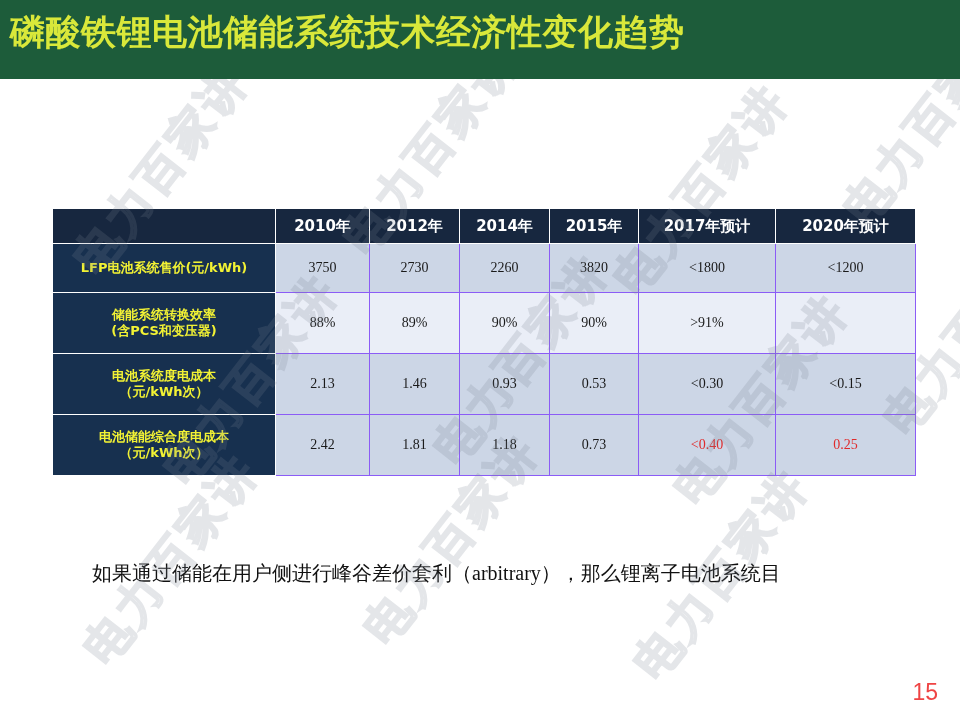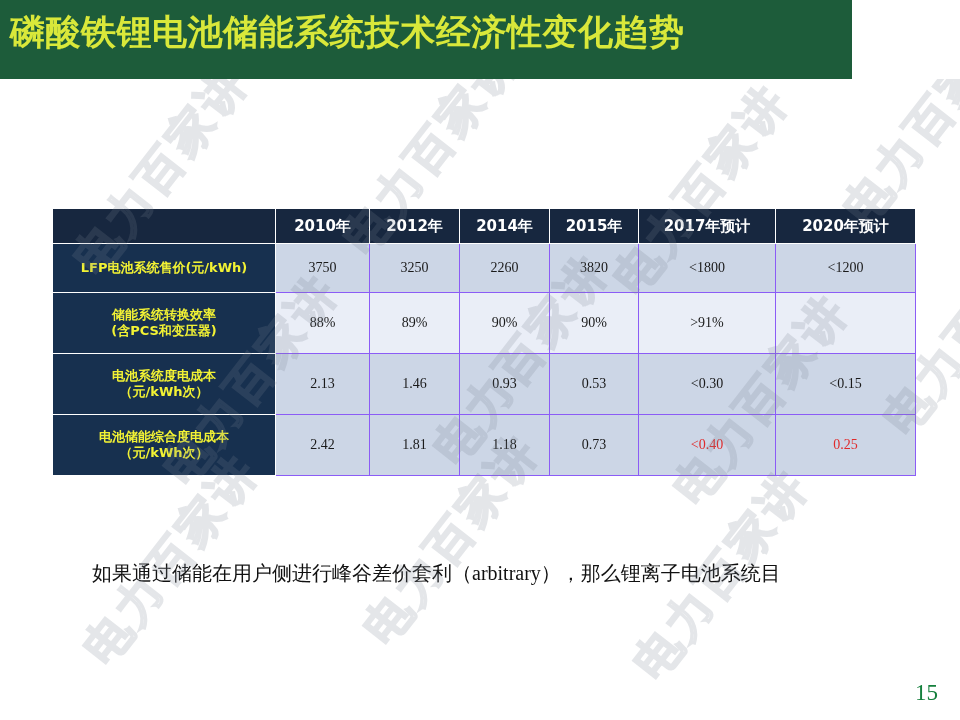--- a/index.html
+++ b/index.html
@@ -13,21 +13,21 @@
     font-family: "Liberation Sans", "DejaVu Sans", sans-serif;
     overflow: hidden;
     position: relative;
   }
 
   
   #slide-header {
     position: absolute;
     left: 0;
     top: 0;
-    width: 852px;
+    width: 960px;
     height: 79px;
     background: #1d5c3a;
     box-sizing: border-box;
   }
   #slide-title {
     position: absolute;
     left: 10px;
     top: 9px;
     font-size: 35px;
     font-weight: bold;
@@ -137,22 +137,22 @@
   }
   #caption .line-1 { text-indent: 2em; display: block; margin-top: 10px; }
   #caption .line-2 { display: block; }
 
   
   #page-number {
     position: absolute;
     right: 22px;
     bottom: 14px;
     font-size: 23px;
-    color: #15803d;
-    font-family: Liberation Serif, serif;
+    color: #ef4444;
+    font-family: Liberation Sans, sans-serif;
     z-index: 2;
   }
 </style>
 </head>
 <body>
 
 <div id="slide-header">
   <div id="slide-title">磷酸铁锂电池储能系统技术经济性变化趋势</div>
 </div>
 
@@ -192,21 +192,21 @@
         <th class="hdr-year">2017年预计</th>
         <th class="hdr-year">2020年预计</th>
       </tr>
     </thead>
     <tbody id="econ-table-body">
         <tr class="band-a r-h30">
           <td class="row-label">
             <div>LFP电池系统售价(元/kWh)</div>
           </td>
           <td class="cell">3750</td>
-          <td class="cell">3250</td>
+          <td class="cell">2730</td>
           <td class="cell">2260</td>
           <td class="cell">3820</td>
           <td class="cell">&lt;1800</td>
           <td class="cell">&lt;1200</td>
         </tr>
         <tr class="band-b r-h44">
           <td class="row-label">
             <div>储能系统转换效率</div>
             <div>(含PCS和变压器)</div>
           </td>

